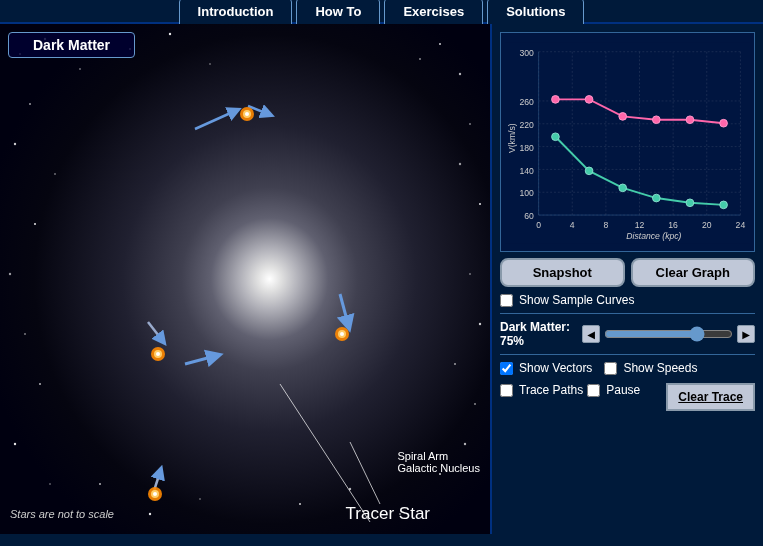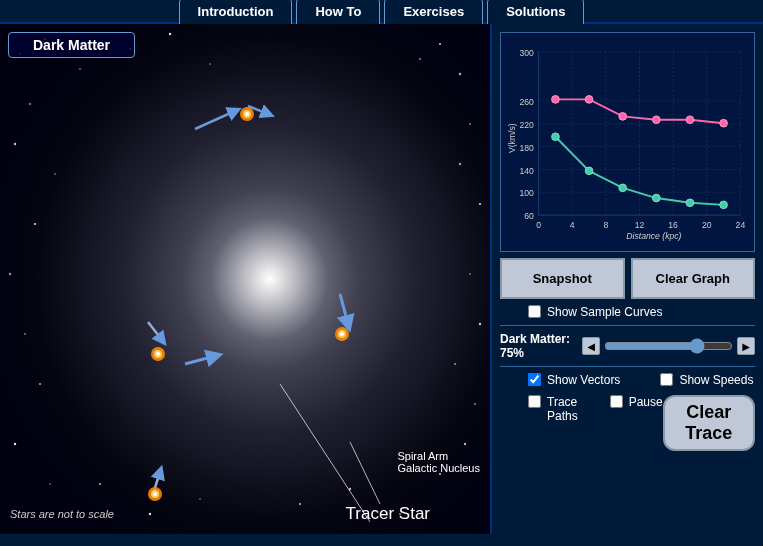--- a/index.html
+++ b/index.html
@@ -123,39 +123,38 @@
     }
 
     
     #buttons-row {
       display: flex;
       gap: 6px;
     }
 
     .action-btn {
       flex: 1;
-      padding: 11px 8px;
+      padding: 5px 8px;
       background: #c0c8d8;
       border: 2px solid #8899aa;
-      border-radius: 0;
+      border-radius: 8px;
       font-size: 13px;
       font-weight: bold;
       color: #000;
       cursor: pointer;
       text-align: center;
     }
 
     
     .checkbox-row {
       display: flex;
-      align-items: flex-start;
+      align-items: center;
       gap: 6px;
       color: #fff;
       font-size: 12px;
-      margin-left: 28px;
     }
     .checkbox-row input[type=checkbox] {
       width: 13px;
       height: 13px;
       cursor: pointer;
     }
 
     
     #dark-matter-section {
       display: flex;
@@ -202,25 +201,26 @@
     #bottom-checkboxes {
       display: flex;
       flex-direction: row;
       gap: 4px;
     }
 
     .clear-trace-btn {
       padding: 5px 10px;
       background: #c0c8d8;
       border: 2px solid #8899aa;
-      border-radius: 12px;
-      font-size: 18px;
+      border-radius: 0;
+      font-size: 12px;
       font-weight: bold;
       color: #000;
       cursor: pointer;
+      text-decoration: underline;
     }
 
     
     .divider {
       height: 1px;
       background: #336699;
       width: 100%;
     }
   </style>
 </head>

